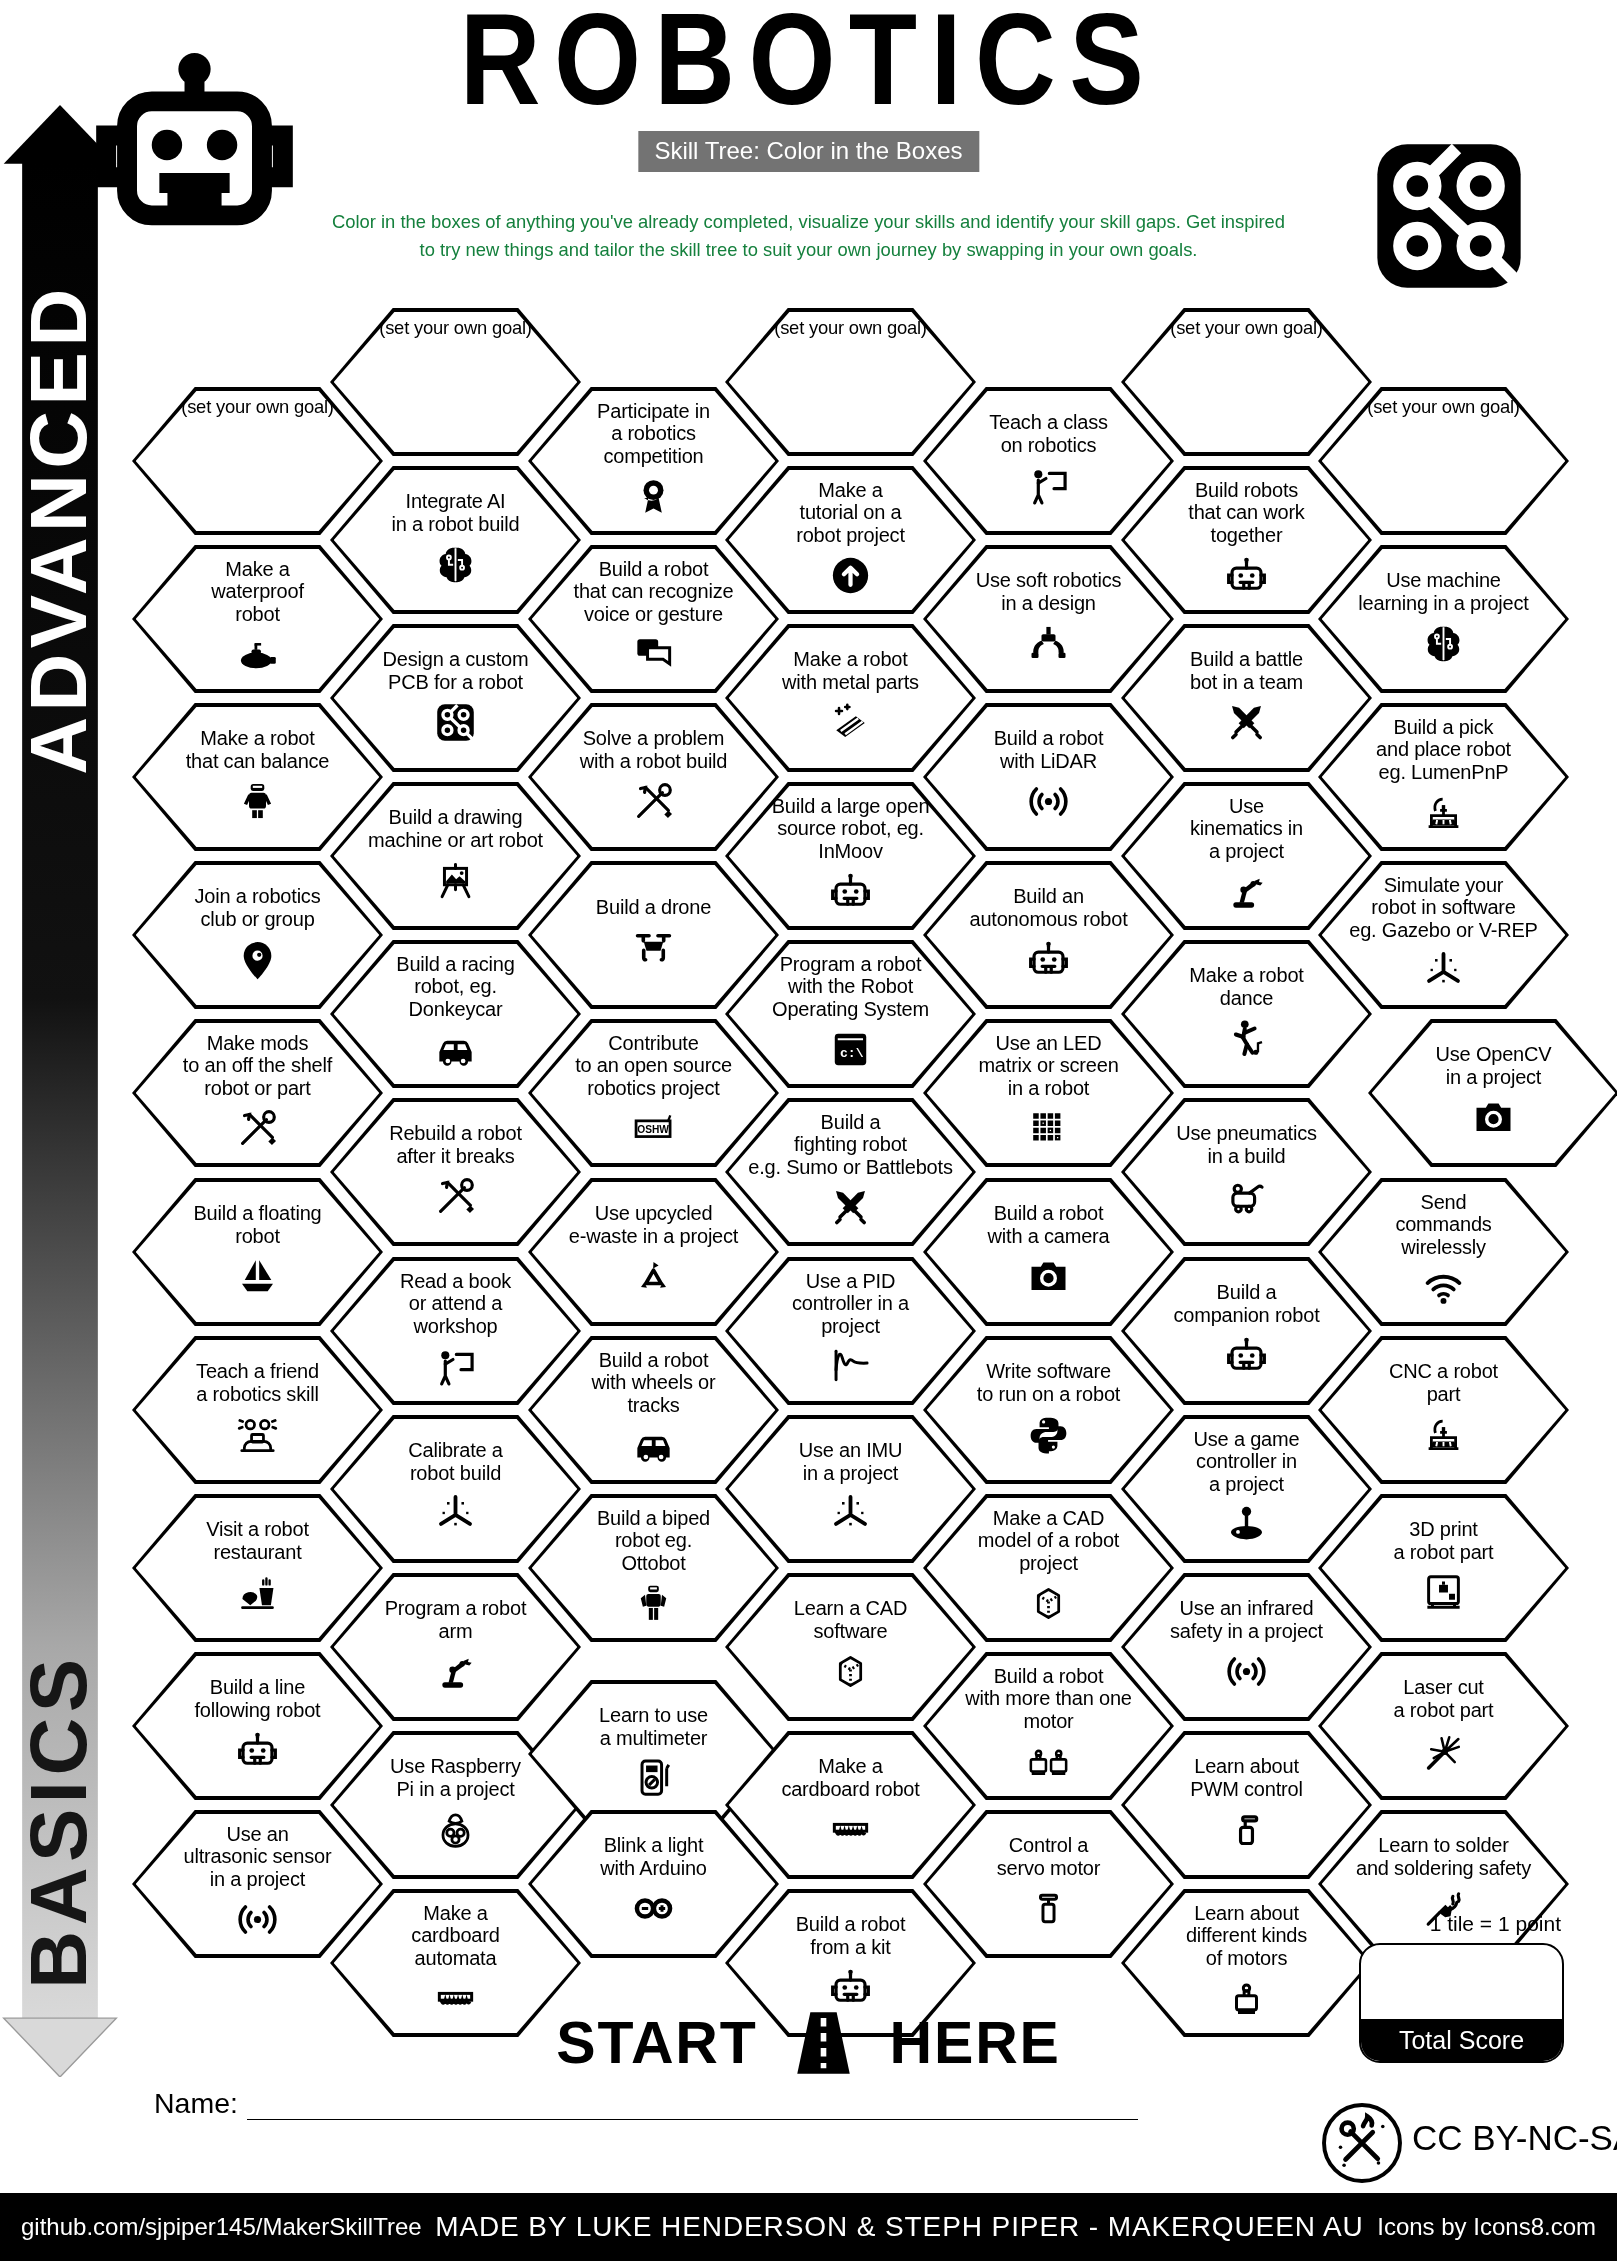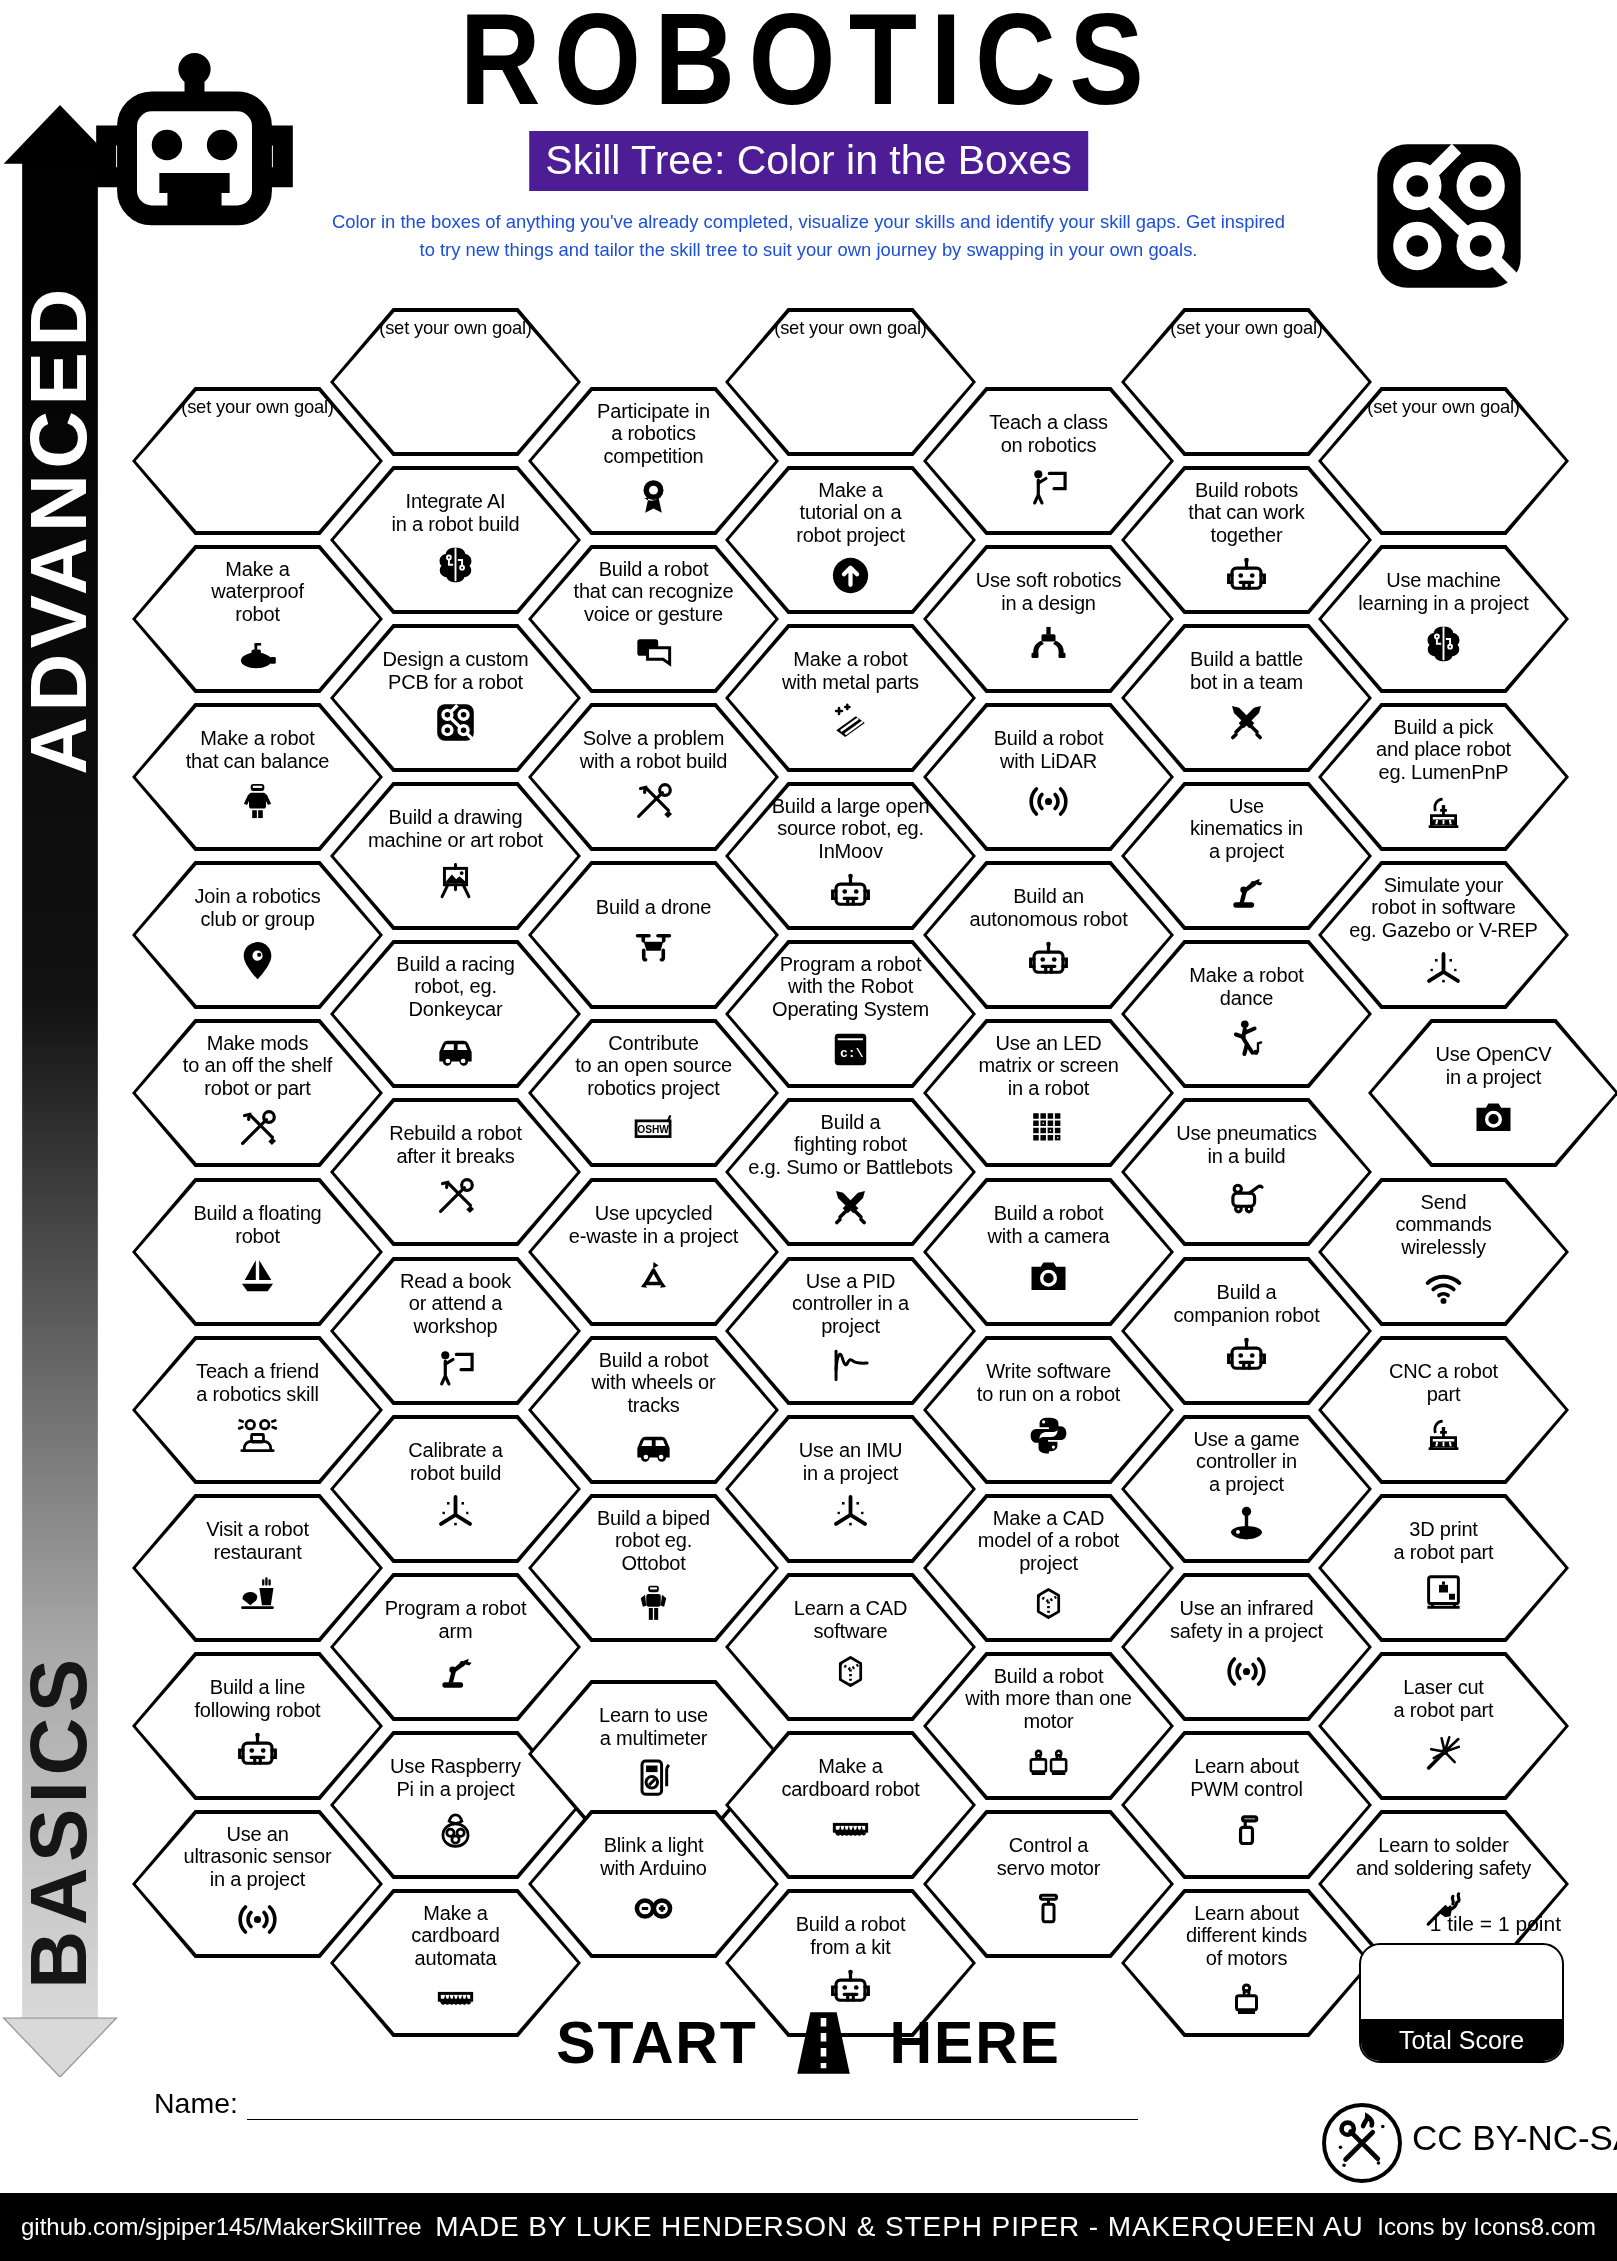--- a/index.html
+++ b/index.html
@@ -3,23 +3,23 @@
 <meta charset="utf-8">
 <style>
   html,body{margin:0;padding:0}
   body{width:1617px;height:2261px;position:relative;background:#fff;color:#000;
        font-family:"Liberation Sans",sans-serif;overflow:hidden}
   
   #title{position:absolute;top:-7.4px;left:0;width:100%;text-align:center;
          font-size:130px;font-weight:700;letter-spacing:15.6px;line-height:1.02;
          transform:scaleX(.86);transform-origin:50% 0}
   #subtitle-box{position:absolute;top:131px;left:50%;transform:translateX(-50%);
-         background:#4c1d95;color:#fff;font-size:41px;padding:6.4px 16.6px;white-space:nowrap}
+         background:#737373;color:#fff;font-size:24px;padding:6.4px 16.6px;white-space:nowrap}
   #desc{position:absolute;top:208px;left:0;width:100%;text-align:center;
-        font-size:18.4px;line-height:1.5;color:#1d4ed8}
+        font-size:18.4px;line-height:1.5;color:#15803d}
   #robot-logo{position:absolute;left:69px;top:32px;width:251px;height:228px}
   #circuit-logo{position:absolute;left:1340px;top:116px;width:218px;height:200px}
   
   #axis-svg{position:absolute;left:0;top:105px;width:120px;height:1972px}
   .vtext{position:absolute;width:644px;height:120px;line-height:120px;text-align:center;
          font-weight:700;font-size:80px;letter-spacing:5.5px;transform:rotate(-90deg)}
   #adv-label{left:-263px;top:469px;color:#fff}
   #bas-label{left:-263px;top:1761px;color:#161616}
   
   .hex{position:absolute;width:251px;height:148px;background:#000;

